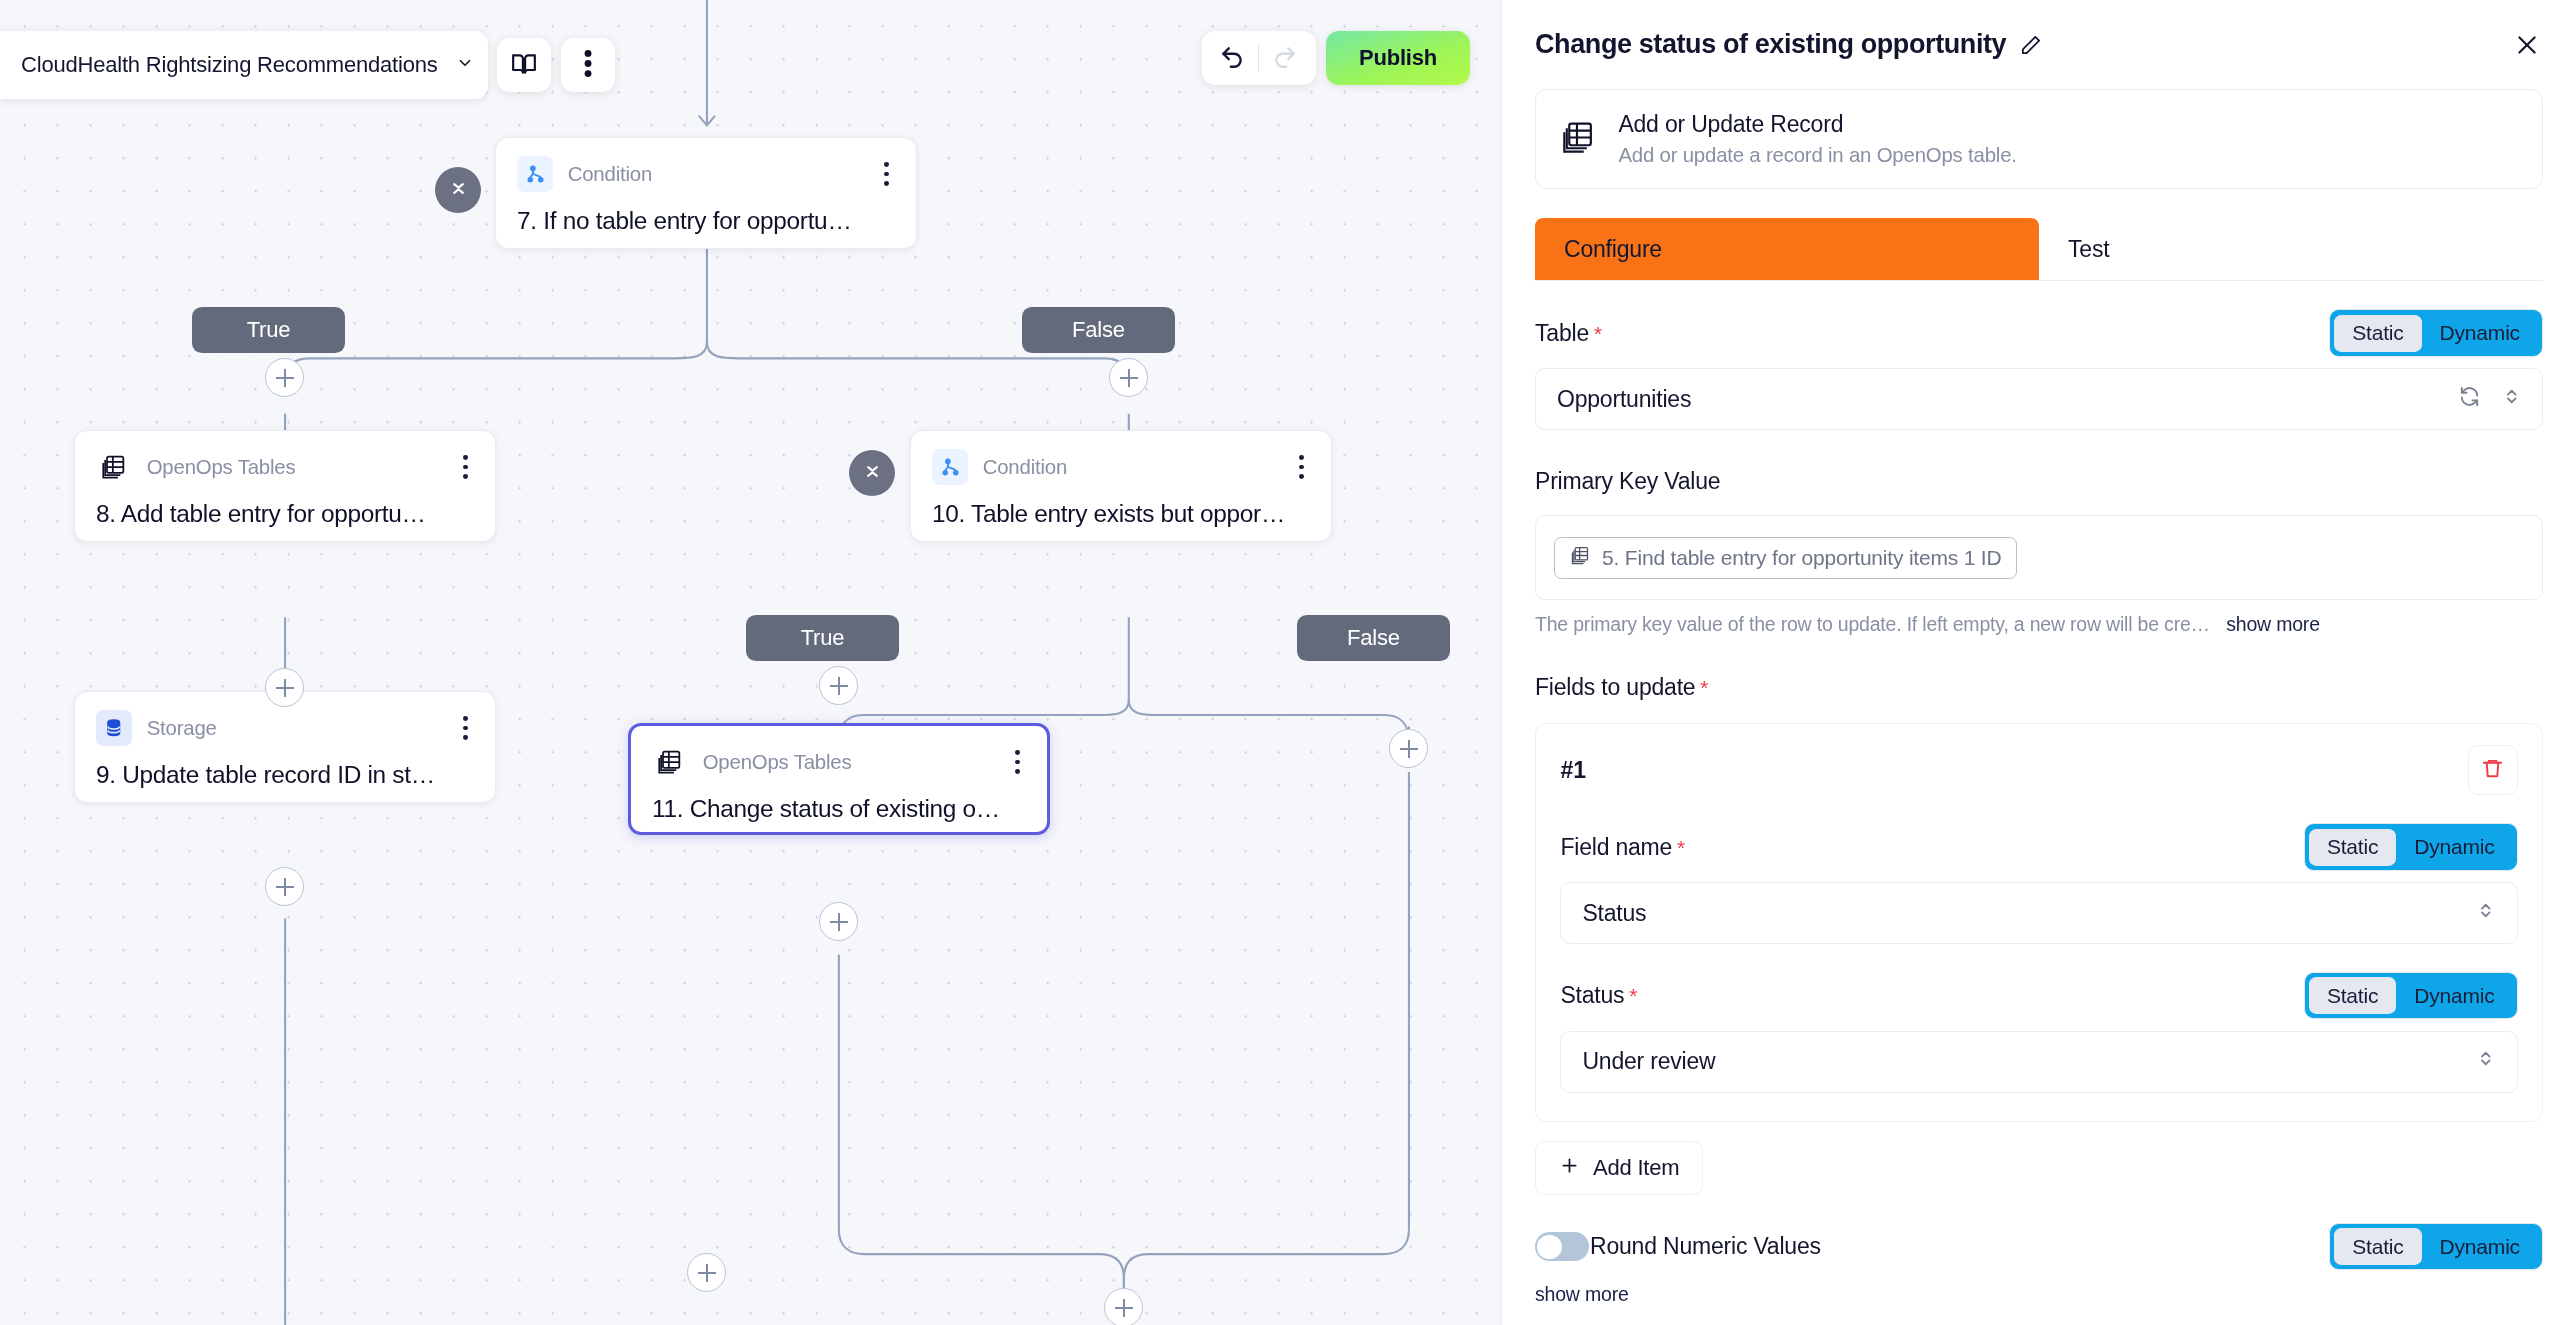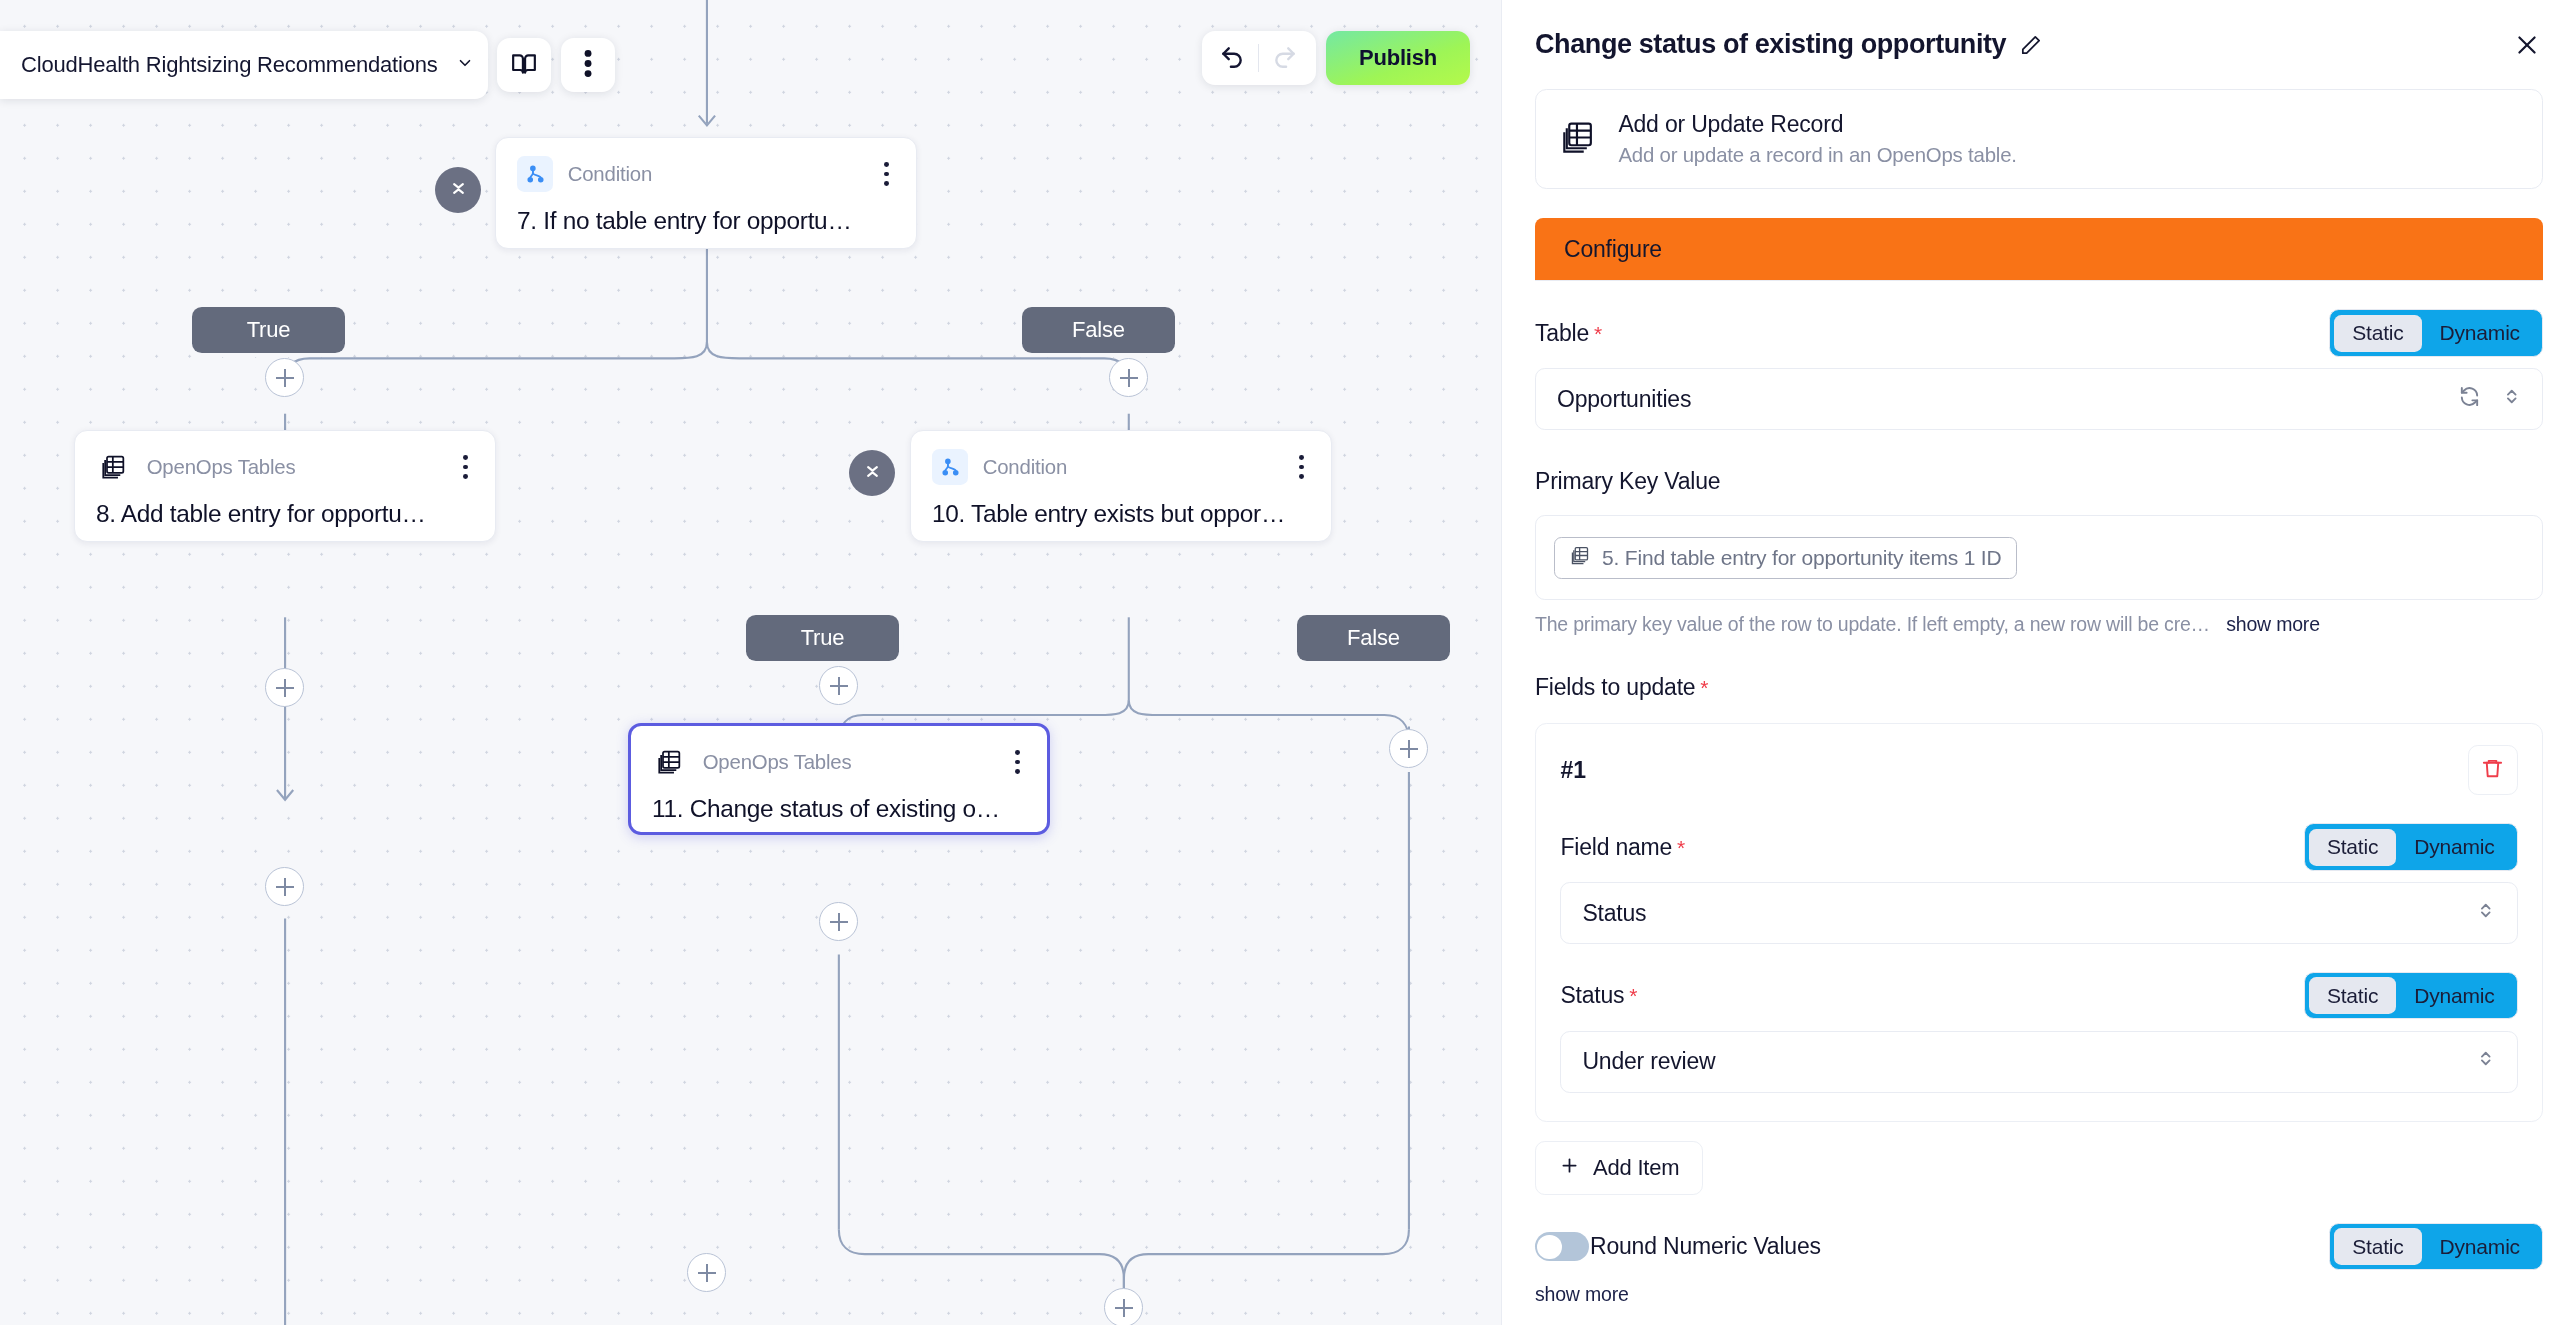--- a/index.html
+++ b/index.html
@@ -360,20 +360,39 @@
             <i></i>
             <i></i>
             <i></i>
           </span>
       </div>
       <div class="node-title">8. Add table entry for opportu…</div>
     </div>
 
     <div class="plus" style="left:265px; top:668px;"></div>
 
+    <div class="node" style="left:74px; top:691px;">
+      <div class="node-head">
+        <span class="node-badge badge-stor">
+          <svg width="19.5" height="19.5" viewBox="0 0 24 24" fill="none" stroke="#1d4ed8" stroke-width="2">
+              <ellipse cx="12" cy="5.5" rx="7" ry="3" fill="#1d4ed8"></ellipse>
+              <path d="M5 5.5v13c0 1.7 3.1 3 7 3s7-1.3 7-3v-13" fill="#1d4ed8"></path>
+              <path d="M5 10.5c0 1.7 3.1 3 7 3s7-1.3 7-3" stroke="#e3eafb"></path>
+              <path d="M5 15c0 1.7 3.1 3 7 3s7-1.3 7-3" stroke="#e3eafb"></path>
+            </svg>
+        </span>
+        <span class="node-kind">Storage</span>
+        <span class="node-dots">
+            <i></i>
+            <i></i>
+            <i></i>
+          </span>
+      </div>
+      <div class="node-title">9. Update table record ID in st…</div>
+    </div>
 
     <div class="plus" style="left:265px; top:867px;"></div>
 
     <div class="collapse" style="left:849px; top:450px;">
       <span>
         <svg width="21" height="21" viewBox="0 0 24 24" fill="none" stroke="#fff" stroke-width="2.4" stroke-linecap="round" stroke-linejoin="round">
             <polyline points="7 7 12 11 17 7"></polyline>
             <polyline points="7 17 12 13 17 17"></polyline>
           </svg>
       </span>
@@ -457,20 +476,21 @@
           </svg>
       </span>
       <div>
         <div class="piece-name">Add or Update Record</div>
         <div class="piece-desc">Add or update a record in an OpenOps table.</div>
       </div>
     </div>
 
     <div class="tabs">
       <div class="tab active">Configure</div>
+      <div class="tab">Test</div>
     </div>
 
     <div class="p-body">
 
       
       <div class="row-label">
         <span class="lbl">Table</span>
         <span class="req">*</span>
         <span class="seg">
           <span class="on">Static</span>

